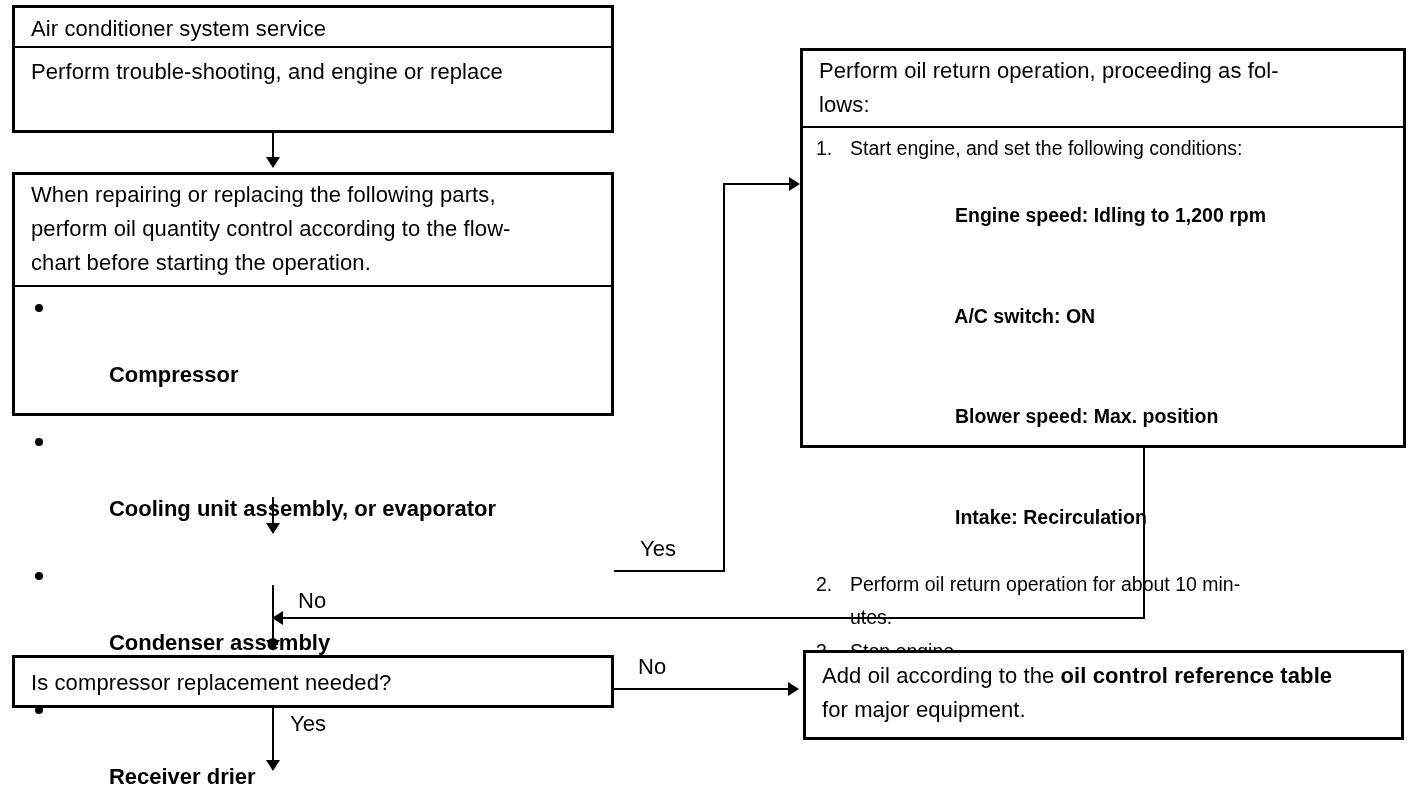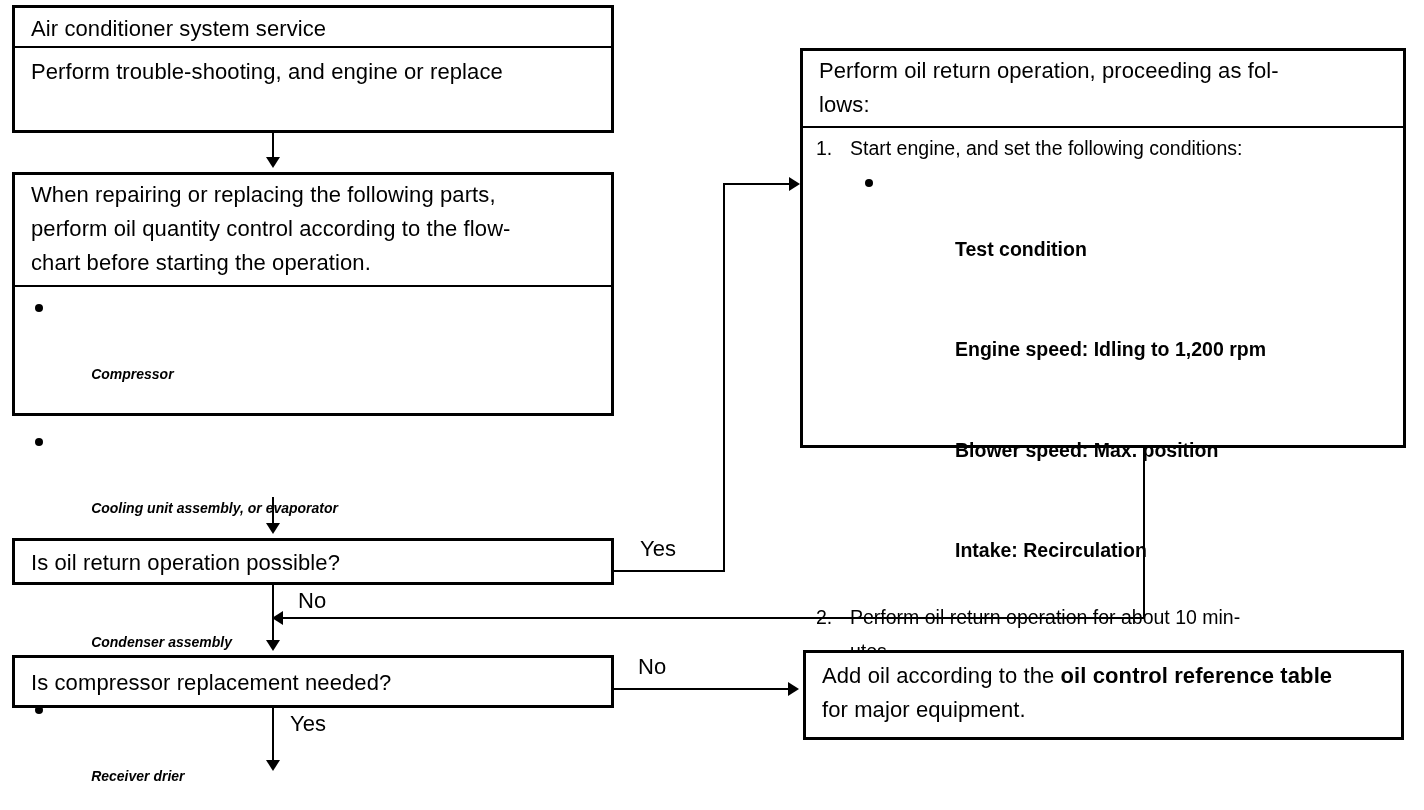--- a/index.html
+++ b/index.html
@@ -55,26 +55,25 @@
 
   
   .blist {
     position: absolute;
     margin: 0;
     padding: 0;
     list-style: none;
   }
   .blist li {
     position: relative;
-    font-size: 14px;
+    font-size: 22px;
     line-height: 33.5px;
     font-weight: bold;
     padding-left: 27px;
     white-space: pre;
-    font-style: italic;
   }
   .blist li .dot {
     position: absolute;
     left: 2px;
     top: 13px;
     width: 8px;
     height: 8px;
     background: #000;
     border-radius: 50%;
   }
@@ -209,23 +208,20 @@
         <span class="dot"></span>
         <span>Receiver drier</span>
       </li>
 
     </ul>
   </div>
 
   <div class="vline" style="left:272px; top:497px; height:28px;"></div>
   <div class="arrow-down" style="left:266px; top:523px;"></div>
 
-  <div class="box heavy" style="left:12px; top:538px; width:602px; height:47px;">
-    <div class="txt" style="left:16px; top:5px;">Is oil return operation possible?</div>
-  </div>
 
   <div class="hline" style="left:614px; top:570px; width:111px;"></div>
   <div class="vline" style="left:723px; top:183px; height:389px;"></div>
   <div class="hline" style="left:723px; top:183px; width:70px;"></div>
   <div class="arrow-right" style="left:789px; top:177px;"></div>
   <div class="elabel" style="left:640px; top:538px;">Yes</div>
 
   <div class="vline" style="left:272px; top:585px; height:58px;"></div>
   <div class="arrow-down" style="left:266px; top:640px;"></div>
   <div class="elabel" style="left:298px; top:590px;">No</div>
@@ -253,26 +249,25 @@
   <div class="box heavy" style="left:800px; top:3px; width:606px; height:400px;margin-top:45px;">
     <div class="divider" style="top:75px;"></div>
     <div class="txt" style="left:16px; top:3px;">Perform oil return operation, proceeding as fol-</div>
     <div class="txt" style="left:16px; top:37px;">lows:</div>
 
     <ul class="nlist" style="left:13px; top:81px; width:580px;">
       <li>
         <span class="num">1.</span>
         <span>Start engine, and set the following conditions:</span>
         <ul class="sublist" style="margin-left:12px;">
-          <li>
-            <span class="dot"></span>
-            <span>Test condition</span>
-          </li>
           <li class="nodot">
             <span>Engine speed: Idling to 1,200 rpm</span>
+          </li>
+          <li class="nodot">
+            <span>A/C switch: ON</span>
           </li>
           <li class="nodot">
             <span>Blower speed: Max. position</span>
           </li>
           <li class="nodot">
             <span>Intake: Recirculation</span>
           </li>
         </ul>
       </li>
       <li>

